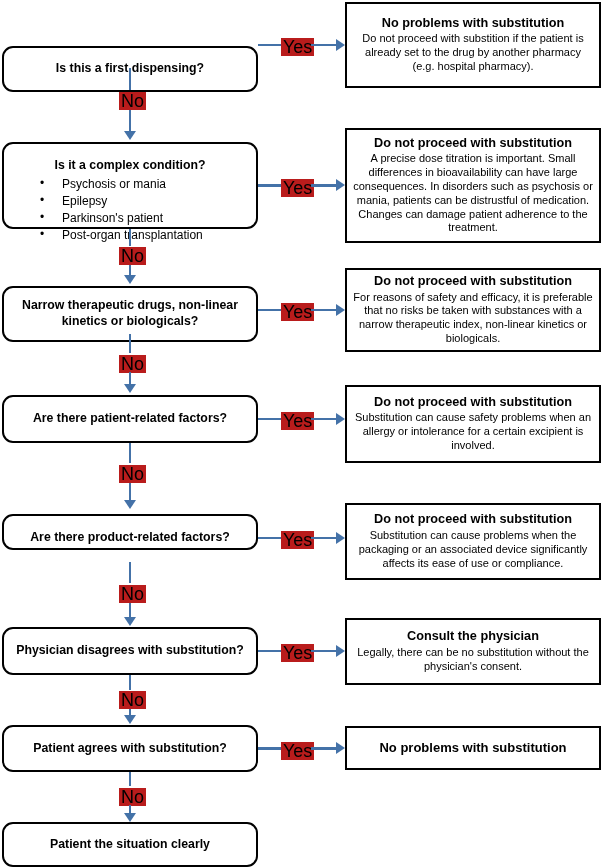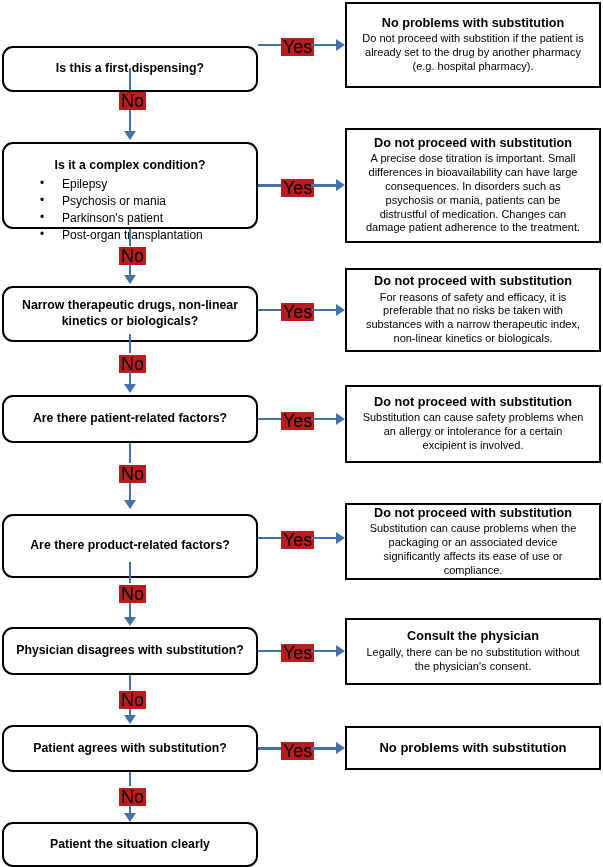--- a/index.html
+++ b/index.html
@@ -73,21 +73,21 @@
     box-sizing: border-box;
     border: 2.5px solid #000000;
     border-radius: 0;
     background: #ffffff;
     display: flex;
     flex-direction: column;
     justify-content: center;
     align-items: center;
     text-align: center;
     color: #000000;
-    padding: 2px 14px;
+    padding: 2px 6px;
   }
   .outcome .o-head {
     font-weight: bold;
     font-size: 12.7px;
     line-height: 1.22;
     display: block;
   }
   .outcome .o-body {
     font-weight: normal;
     font-size: 11.0px;
@@ -159,22 +159,22 @@
   <div class="arrow-right" style="left:336px; top:38.5px;"></div>
 
   <div class="vline" style="left:128.7px; top:68px; height:22px;"></div>
   <div class="edge-label label-no" style="left:119px; top:92px;">No</div>
   <div class="vline" style="left:128.7px; top:110px; height:23px;"></div>
   <div class="arrow-down" style="left:123.5px; top:131px;"></div>
 
   <div class="node" style="top:142px; height:87px; justify-content:flex-start; padding-top:14px;">
     <span class="title">Is it a complex condition?</span>
     <ul class="node-list">
+      <li>Psychosis or mania</li>
       <li>Epilepsy</li>
-      <li>Psychosis or mania</li>
       <li>Parkinson's patient</li>
       <li>Post-organ transplantation</li>
     </ul>
   </div>
 
   <div class="outcome" style="top:128px; height:115px;">
     <span class="o-head">Do not proceed with substitution</span>
     <span class="o-body">A precise dose titration is important. Small differences in bioavailability can have large consequences. In disorders such as psychosis or mania, patients can be distrustful of medication. Changes can damage patient adherence to the treatment.</span>
   </div>
 
@@ -219,21 +219,21 @@
   <div class="hline" style="left:258px; top:417.7px; width:38px;"></div>
   <div class="edge-label label-yes" style="left:281px; top:412px;">Yes</div>
   <div class="hline" style="left:311px; top:417.7px; width:26px;"></div>
   <div class="arrow-right" style="left:336px; top:412.5px;"></div>
 
   <div class="vline" style="left:128.7px; top:443px; height:20px;"></div>
   <div class="edge-label label-no" style="left:119px; top:465px;">No</div>
   <div class="vline" style="left:128.7px; top:483px; height:19px;"></div>
   <div class="arrow-down" style="left:123.5px; top:500px;"></div>
 
-  <div class="node" style="top:514px; height:64px;">
+  <div class="node" style="top:514px; height:36px;justify-content:flex-end;">
     <span class="title">Are there product-related factors?</span>
   </div>
 
   <div class="outcome" style="top:503px; height:77px;">
     <span class="o-head">Do not proceed with substitution</span>
     <span class="o-body">Substitution can cause problems when the packaging or an associated device significantly affects its ease of use or compliance.</span>
   </div>
 
   <div class="hline" style="left:258px; top:536.7px; width:38px;"></div>
   <div class="edge-label label-yes" style="left:281px; top:531px;">Yes</div>

